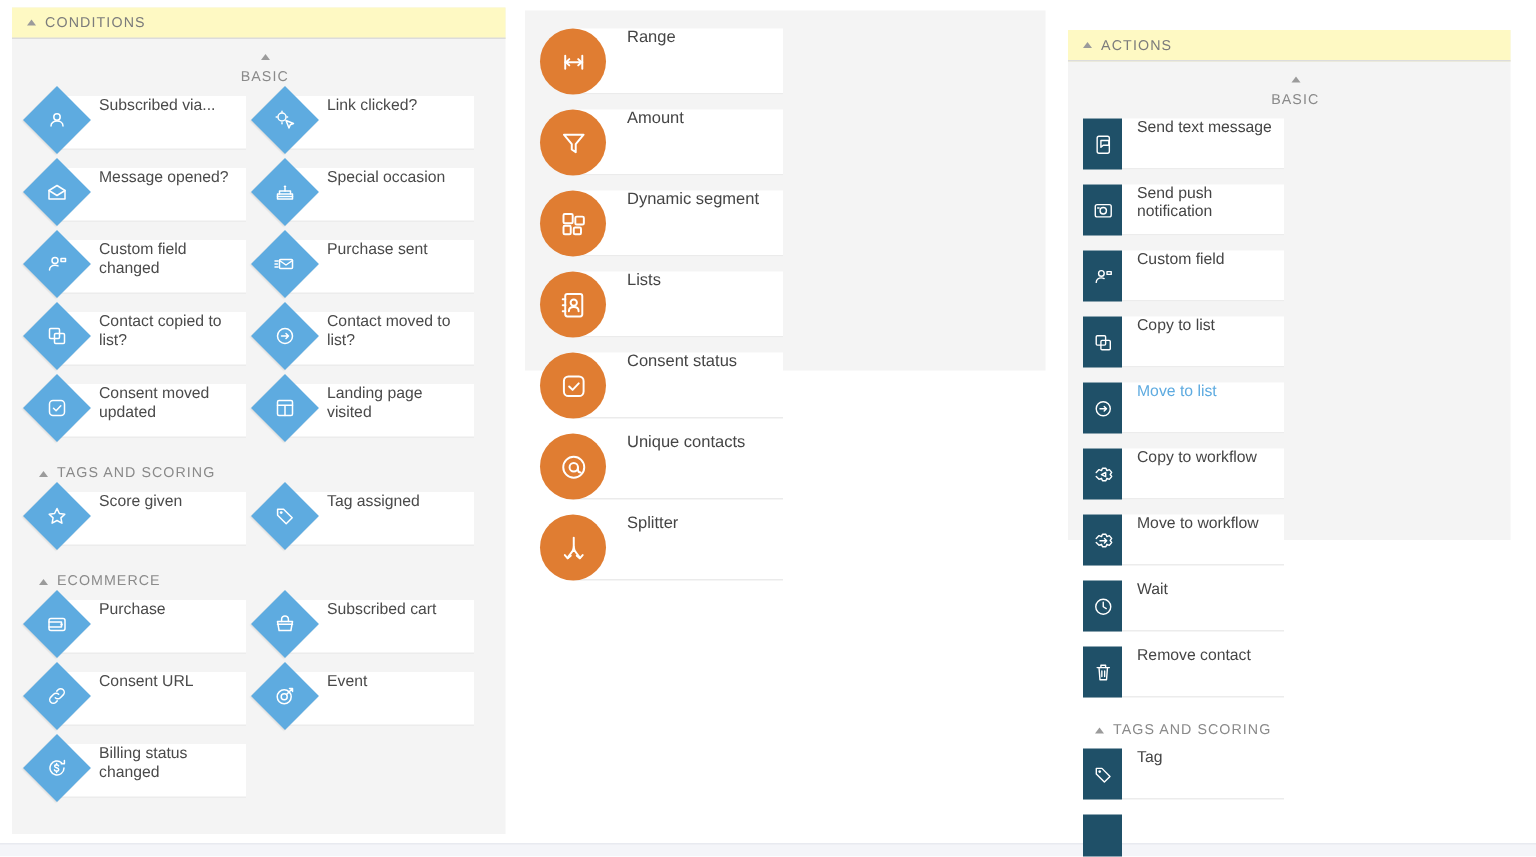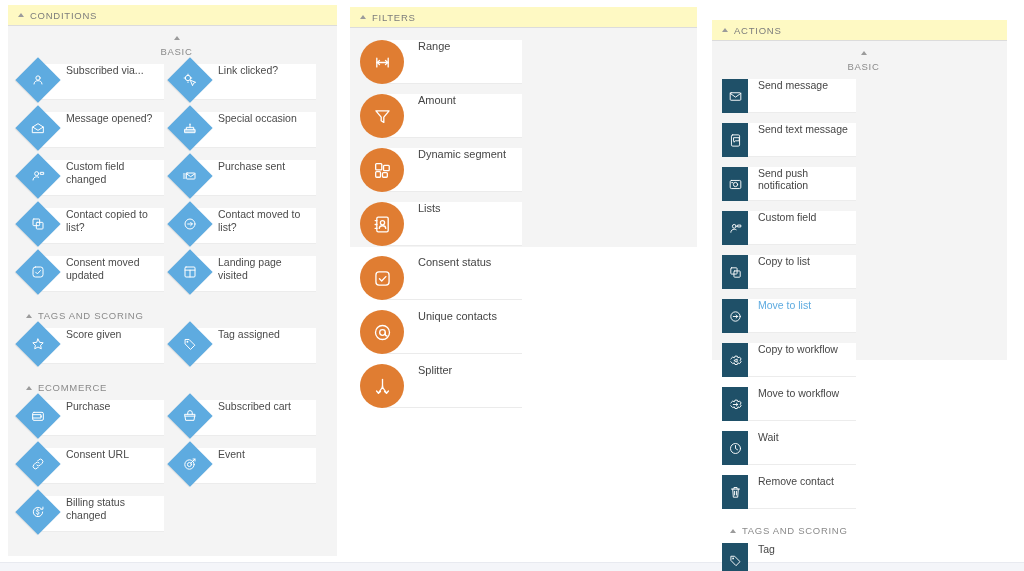--- a/index.html
+++ b/index.html
@@ -327,24 +327,20 @@
                 <path class="ic" d="M11.6 7.4v1.3M11.6 15.2v1.3"></path>
               </svg>
             </div>
             <div class="label">Billing status changed</div>
           </div>
         </div>
       </div>
   </div>
 
   <div class="panel" id="p-filters" style="left:350px; top:7px; width:347px; height:240px;">
-    <div class="panel-header">
-      <span class="caret"></span>
-      <span class="ttl">FILTERS</span>
-    </div>
     <div class="panel-body" id="b-filters" style="padding-top:12px;">
         <div class="grid">
           <div class="tile filt-tile">
             <div class="card"></div>
             <div class="circle">
               <svg width="21" height="21" viewBox="0 0 24 24">
                 <path class="ic" d="M5.5 7v10M18.5 7v10"></path>
                 <path class="ic" d="M5.5 12h13"></path>
                 <path class="ic" d="M8.6 9.6L6.1 12l2.5 2.4M15.4 9.6l2.5 2.4-2.5 2.4"></path>
               </svg>
@@ -428,30 +424,20 @@
     <div class="panel-body" id="b-actions">
         <div class="group-label first">
           <span class="caret"></span>
           <span>BASIC</span>
         </div>
         <div class="grid">
           <div class="tile act-tile">
             <div class="card"></div>
             <div class="square">
               <svg width="15" height="15" viewBox="0 0 24 24">
-                <rect class="ic" x="3.5" y="6" width="17" height="12" rx="1.4"></rect>
-                <path class="ic" d="M3.5 7l8.5 6 8.5-6"></path>
-              </svg>
-            </div>
-            <div class="label">Send message</div>
-          </div>
-          <div class="tile act-tile">
-            <div class="card"></div>
-            <div class="square">
-              <svg width="15" height="15" viewBox="0 0 24 24">
                 <rect class="ic" x="5.5" y="3" width="13" height="18" rx="2"></rect>
                 <path class="ic" d="M9.5 7.5h8.5v5H12l-2.5 2.2v-2.2H9.5z"></path>
               </svg>
             </div>
             <div class="label">Send text message</div>
           </div>
           <div class="tile act-tile">
             <div class="card"></div>
             <div class="square">
               <svg width="15" height="15" viewBox="0 0 24 24">

